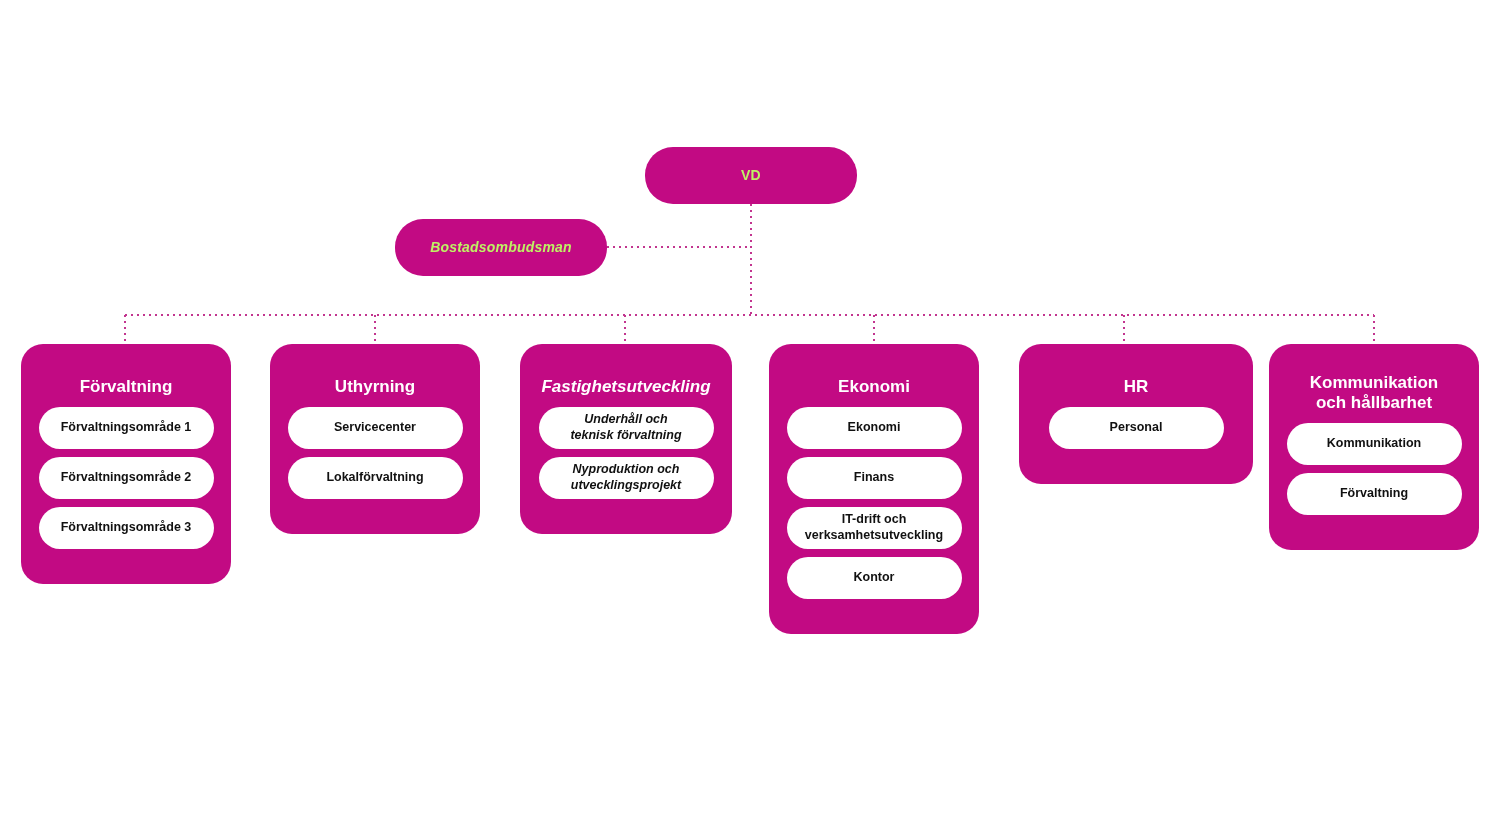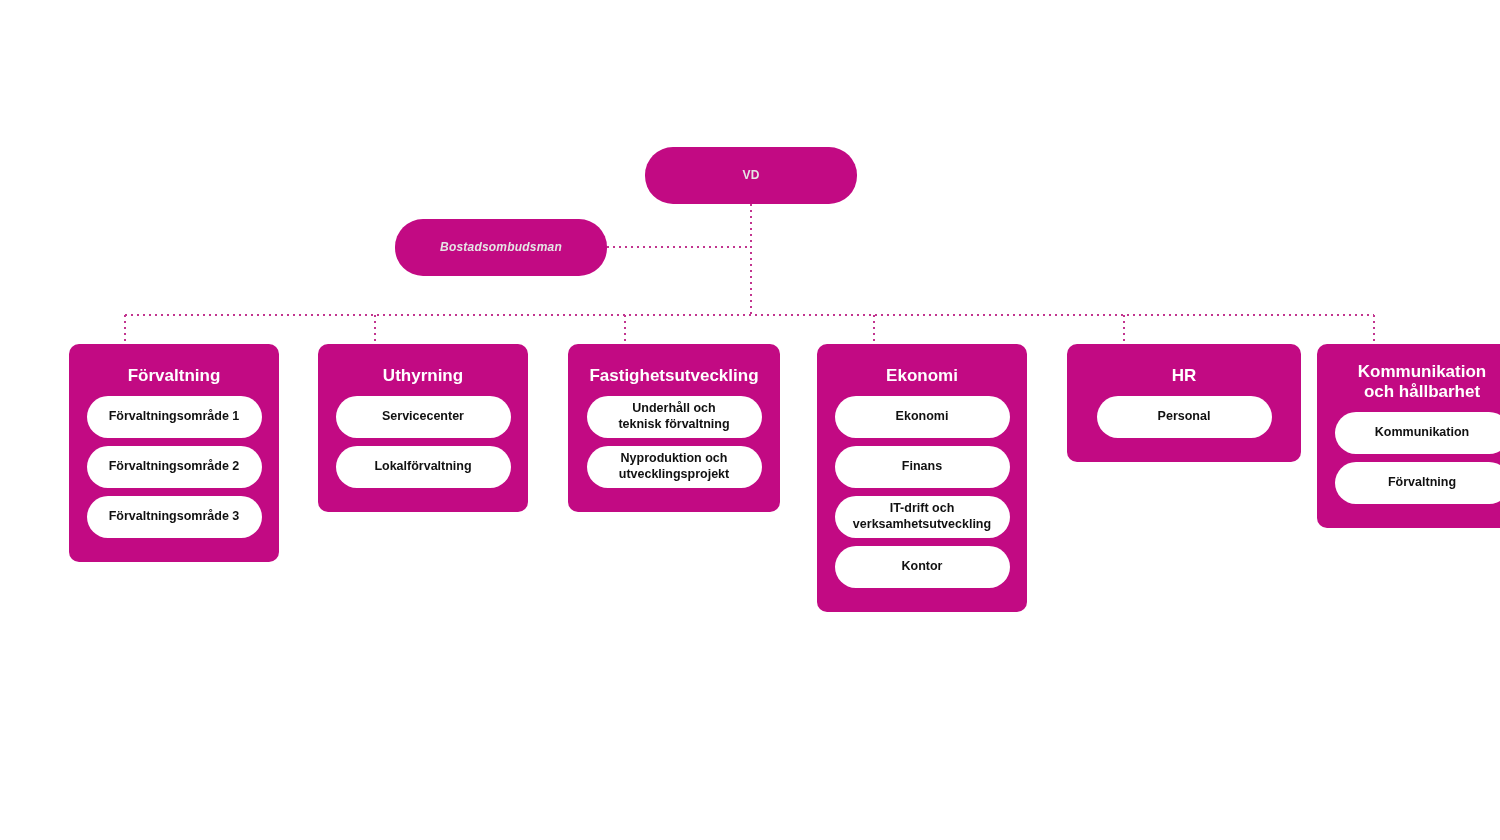--- a/index.html
+++ b/index.html
@@ -33,23 +33,23 @@
   .node-box {
     position: absolute;
     background: #c20a83;
     border-radius: 26px;
     display: flex;
     align-items: center;
     justify-content: center;
     box-sizing: border-box;
   }
   .node-box .node-label {
-    color: #e5e5e5;
+    color: #bef264;
     font-weight: bold;
-    font-size: 12px;
+    font-size: 14px;
     letter-spacing: 0.2px;
     line-height: 1.15;
   }
 
   #vd-node {
     left: 645px;
     top: 147px;
     width: 212px;
     height: 57px;
     border-radius: 28px;
@@ -61,27 +61,26 @@
     height: 57px;
     border-radius: 28px;
     font-style: italic;
   }
 
   
   .dept-col {
     position: absolute;
     top: 344px;
     background: #c20a83;
-    border-radius: 10px;
+    border-radius: 22px;
     box-sizing: border-box;
-    padding: 4px 12px;
+    padding: 15px 12px;
     display: flex;
     flex-direction: column;
     align-items: center;
-    margin-left: 48px;
   }
   .dept-header {
     color: #ffffff;
     font-weight: bold;
     font-size: 17px;
     text-align: center;
     line-height: 1.18;
     margin-top: 18px;
     margin-bottom: 0;
     width: 100%;
@@ -113,21 +112,21 @@
     font-weight: bold;
     font-size: 12.5px;
     text-align: center;
     line-height: 1.25;
     white-space: pre-line;
   }
 
   
   #dept-forvaltning     { left: 21px;   width: 210px; }
   #dept-uthyrning       { left: 270px;  width: 210px; }
-  #dept-fastighets      { left: 520px;  width: 212px; }
+  #dept-fastighets      { left: 520px;  width: 212px; font-style: italic; }
   #dept-ekonomi         { left: 769px;  width: 210px; }
   #dept-hr              { left: 1019px; width: 234px; }
   #dept-kommunikation   { left: 1269px; width: 210px; }
 
   
   #dept-kommunikation .dept-header { margin-top: 14px; }
 </style>
 </head>
 <body>
 

